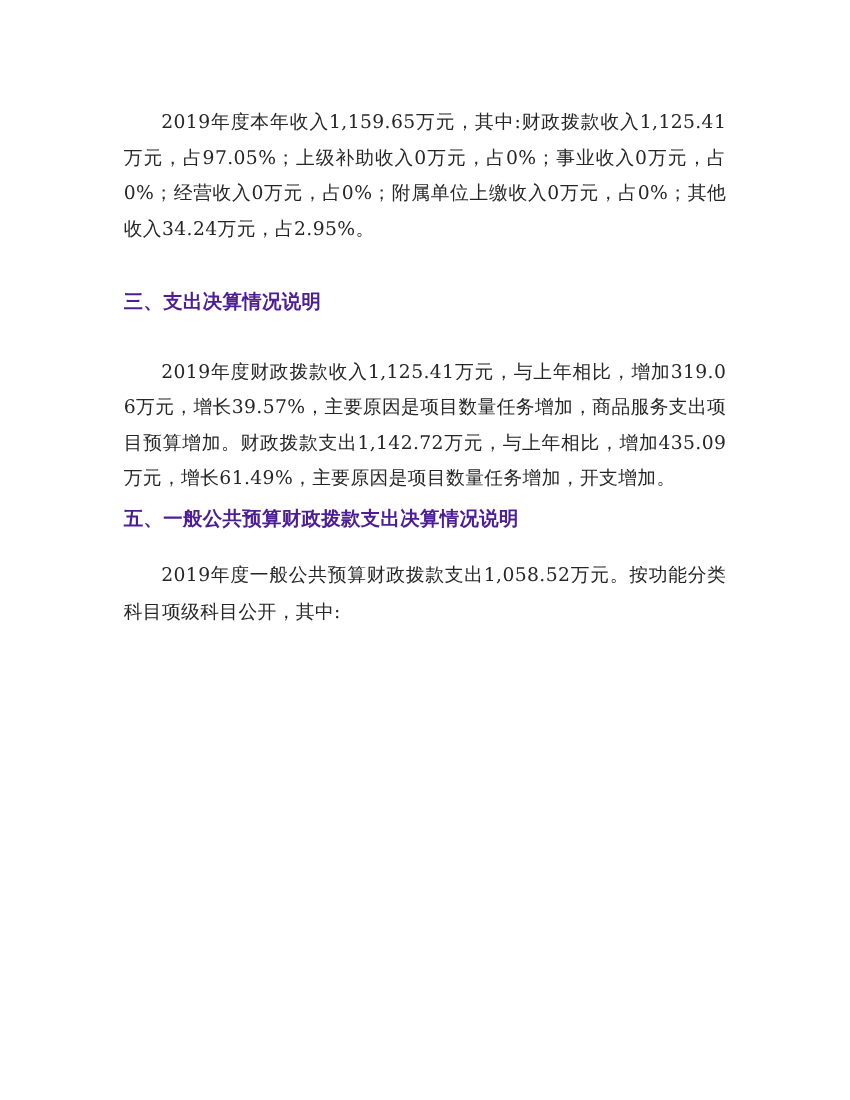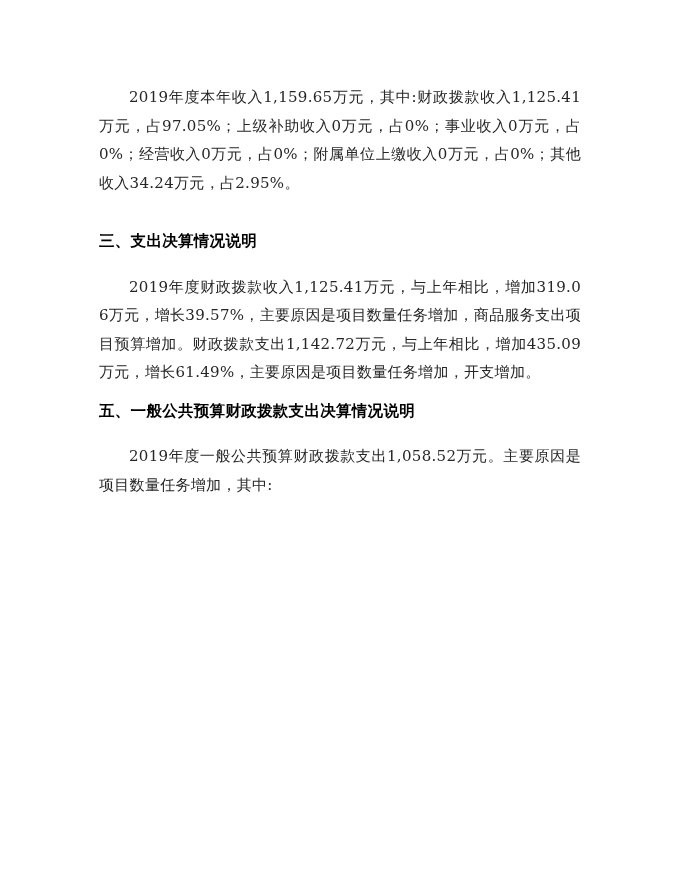--- a/index.html
+++ b/index.html
@@ -26,42 +26,42 @@
     text-justify: inter-ideograph;
     text-indent: 2em;
     letter-spacing: 0.3px;
     word-break: break-all;
   }
   .heading {
     margin: 0;
     font-size: 15.5px;
     font-weight: bold;
     line-height: 28.5px;
-    color: #000000;
+    color: #4c1d95;
     letter-spacing: 0.3px;
   }
   .mt-h3 { margin-top: 30px; }
   .mt-p2 { margin-top: 21px; }
   .mt-h4 { margin-top: 33px; }
-  .mt-p3 { margin-top: 17px; }
+  .mt-p3 { margin-top: 27px; }
   .mt-p4 { margin-top: 18px; }
-  .mt-h5 { margin-top: 10px; }
+  .mt-h5 { margin-top: 4px; }
   .mt-p5 { margin-top: 17px; }
 </style>
 </head>
 <body>
 
 <div class="page">
 
   <p class="para">2019年度本年收入1,159.65万元，其中:财政拨款收入1,125.41万元，占97.05%；上级补助收入0万元，占0%；事业收入0万元，占0%；经营收入0万元，占0%；附属单位上缴收入0万元，占0%；其他收入34.24万元，占2.95%。</p>
 
   <h3 class="heading mt-h3">三、支出决算情况说明</h3>
 
 
 
   <p class="para mt-p3">2019年度财政拨款收入1,125.41万元，与上年相比，增加319.06万元，增长39.57%，主要原因是项目数量任务增加，商品服务支出项目预算增加。财政拨款支出1,142.72万元，与上年相比，增加435.09万元，增长61.49%，主要原因是项目数量任务增加，开支增加。</p>
 
 
   <h3 class="heading mt-h5">五、一般公共预算财政拨款支出决算情况说明</h3>
 
-  <p class="para mt-p5">2019年度一般公共预算财政拨款支出1,058.52万元。主要原因是项目数量任务增加，其中:</p>
+  <p class="para mt-p5">2019年度一般公共预算财政拨款支出1,058.52万元。按功能分类科目项级科目公开，其中:</p>
 
 </div>
 
 </body></html>

